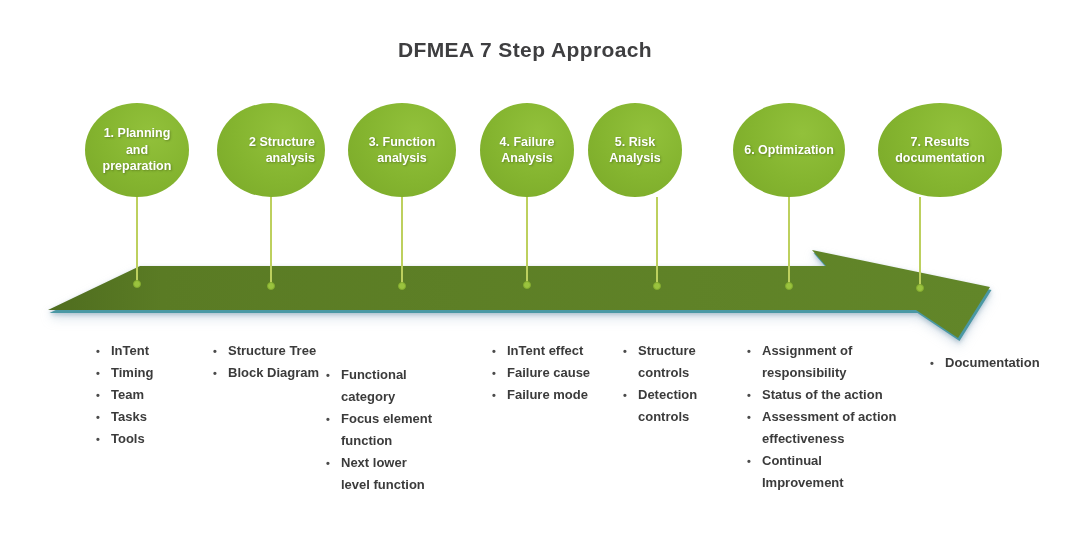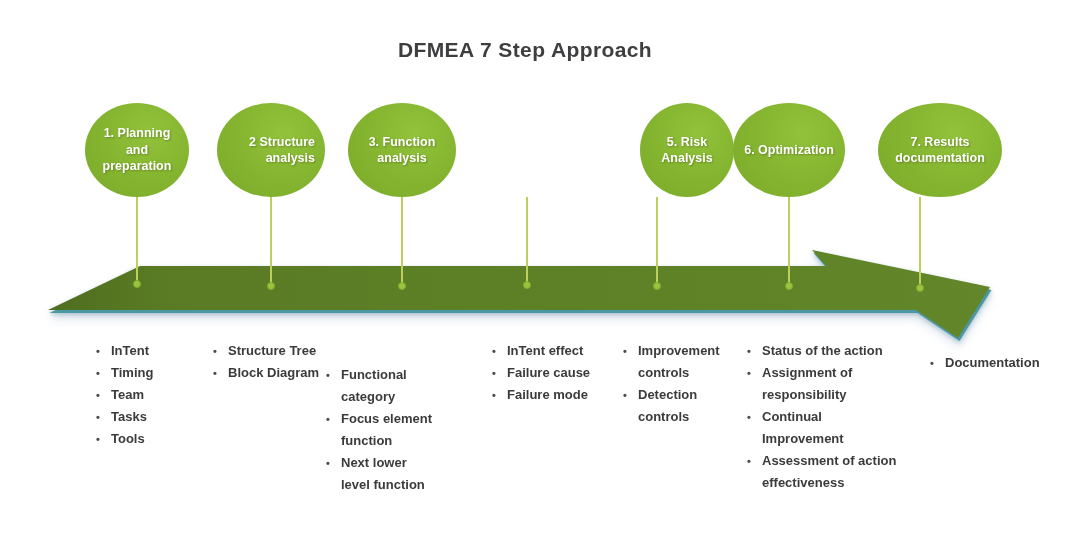--- a/index.html
+++ b/index.html
@@ -85,21 +85,24 @@
 
   <div class="circle" style="left:85px;  top:103px; width:104px; height:94px;">
       <span>1. Planning and preparation</span>
     </div>
   <div class="circle" style="left:217px; top:103px; width:108px; height:94px;text-align:right;">
       <span>2 Structure analysis</span>
     </div>
   <div class="circle" style="left:348px; top:103px; width:108px; height:94px;justify-content:flex-end;">
       <span>3. Function analysis</span>
     </div>
-  <div class="circle" style="left:640px; top:103px; width:94px;  height:94px;">
+  <div class="circle" style="left:480px; top:103px; width:94px;  height:94px;">
+      <span>4. Failure Analysis</span>
+    </div>
+  <div class="circle" style="left:588px; top:103px; width:94px;  height:94px;">
       <span>5. Risk Analysis</span>
     </div>
   <div class="circle" style="left:733px; top:103px; width:112px; height:94px;">
       <span>6. Optimization</span>
     </div>
   <div class="circle" style="left:878px; top:103px; width:124px; height:94px;">
       <span>7. Results documentation</span>
     </div>
 
   <div class="list" style="left:96px; width:92px;">
@@ -121,28 +124,28 @@
     <div class="li">Next lower level function</div>
   </div>
 
   <div class="list" style="left:492px; width:115px;">
     <div class="li">InTent effect</div>
     <div class="li">Failure cause</div>
     <div class="li">Failure mode</div>
   </div>
 
   <div class="list" style="left:623px; width:92px;">
-    <div class="li">Improvement controls</div>
+    <div class="li">Structure controls</div>
     <div class="li">Detection controls</div>
   </div>
 
   <div class="list" style="left:747px; width:152px;">
+    <div class="li">Assignment of responsibility</div>
     <div class="li">Status of the action</div>
-    <div class="li">Assignment of responsibility</div>
+    <div class="li">Assessment of action effectiveness</div>
     <div class="li">Continual Improvement</div>
-    <div class="li">Assessment of action effectiveness</div>
   </div>
 
   <div class="list" style="left:930px; top:352px; width:130px;">
     <div class="li">Documentation</div>
   </div>
 
 </div>
 
 </body></html>

